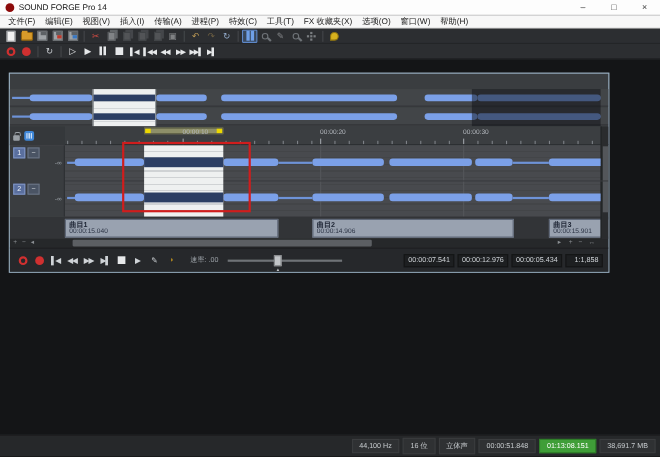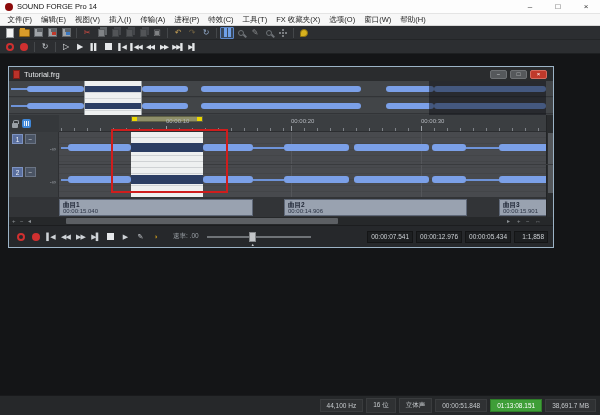--- a/index.html
+++ b/index.html
@@ -226,29 +226,20 @@
   <div class="tbi g-white pair">▌◀</div>
   <div class="tbi g-white pair">▌◀◀</div>
   <div class="tbi g-white pair">◀◀</div>
   <div class="tbi g-white pair">▶▶</div>
   <div class="tbi g-white pair">▶▶▌</div>
   <div class="tbi g-white pair">▶▌</div>
 </div>
 
 <div class="abs docwin">
 
-  <div class="abs dw-title">
-    <div class="doc-icon"></div>
-    <div class="dw-title-text">Tutorial.frg</div>
-    <div class="dw-btns">
-      <div class="dw-btn">−</div>
-      <div class="dw-btn">□</div>
-      <div class="dw-btn close">×</div>
-    </div>
-  </div>
 
   <div class="abs dw-overview">
     <div class="ov-band" style="top:0;"></div>
     <div class="ov-band" style="top:17px;"></div>
 
     <div class="ov-line" style="left:2px;top:7px;width:18px;"></div>
     <div class="ov-pill" style="left:18px;top:5px;width:57px;"></div>
     <div class="ov-pill" style="left:133px;top:5px;width:46px;"></div>
     <div class="ov-pill" style="left:192px;top:5px;width:160px;"></div>
     <div class="ov-pill" style="left:377px;top:5px;width:48px;"></div>

